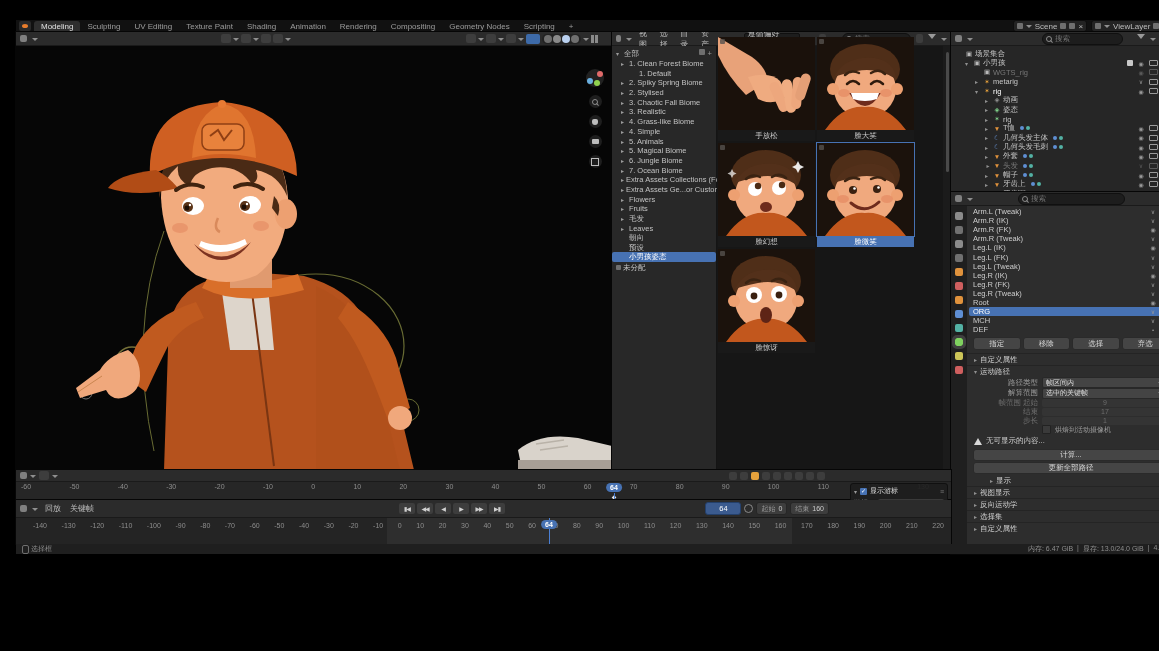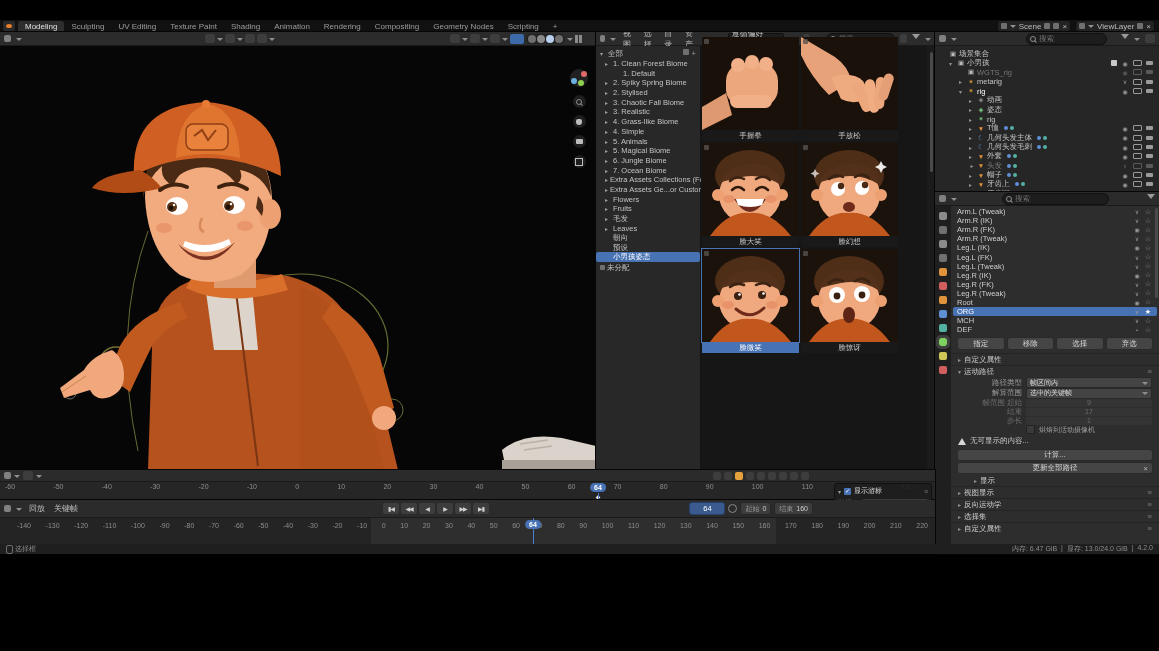--- a/index.html
+++ b/index.html
@@ -1,17 +1,17 @@
 <!DOCTYPE html>
 <html><head>
 <meta charset="utf-8">
 <style>
   html,body{margin:0;padding:0;background:#000;width:1159px;height:651px;overflow:hidden;
     font-family:"Liberation Sans","DejaVu Sans",sans-serif;-webkit-font-smoothing:antialiased;}
-  #app{position:absolute;left:0;top:20px;width:935px;height:514px;background:#8b5cf6;font-size:8px;color:#b8b8b8;}
+  #app{position:absolute;left:16px;top:20px;width:935px;height:514px;background:#8b5cf6;font-size:8px;color:#b8b8b8;}
   .ed{position:absolute;box-sizing:border-box;outline:1px solid #060606;overflow:hidden;}
   .hdr{height:14px;background:#2b2b2b;display:flex;align-items:center;padding:0 4px;gap:5px;box-sizing:border-box;border-bottom:1px solid #1a1a1a;}
   .menu{color:#bdbdbd;font-size:8px;padding:0 2px;cursor:default;}
   .caret{width:0;height:0;border:3px solid transparent;border-top-color:#8f8f8f;margin-top:4px;display:inline-block;}
   .icbox{width:10px;height:9px;background:#3d3d3d;border-radius:2px;display:inline-block;}
   .icdot{width:7px;height:7px;border-radius:2px;background:#808080;display:inline-block;}
   .grp{display:flex;align-items:center;gap:2px;}
   .field{background:#1d1d1d;border:1px solid #101010;border-radius:2px;height:10px;display:flex;align-items:center;padding:0 3px;gap:3px;color:#c7c7c7;}
   input.search{background:#1d1d1d;border:1px solid #101010;border-radius:6px;height:10px;width:52px;color:#ccc;font-size:7.5px;padding:0 3px 0 12px;outline:none;}
   .lens{width:4px;height:4px;border:1px solid #8b8b8b;border-radius:50%;position:relative;display:inline-block;}
@@ -421,33 +421,20 @@
       <div class="catrow" style="margin-top:1px;">
         <span class="mini" style="width:5px;height:5px;"></span>
         <span>未分配</span>
       </div>
     </div>
 
     <div id="grid">
       <div id="tiles">
 
 
-        <div class="tile">
-          <svg width="97" height="93" viewBox="0 0 97 93">
-            <rect width="97" height="93" fill="#19100a"></rect>
-            <path d="M0 70 L24 56 L30 78 L0 93 Z" fill="#de9971"></path>
-            <rect x="24" y="26" width="52" height="44" rx="18" fill="#eda77d"></rect>
-            <circle cx="36" cy="28" r="7" fill="#f2b089"></circle>
-              <circle cx="50" cy="25" r="7" fill="#f2b089"></circle>
-            <circle cx="64" cy="27" r="7" fill="#f2b089"></circle>
-            <rect x="28" y="58" width="42" height="13" rx="6.5" fill="#f2b089"></rect>
-          </svg>
-          <span class="badge"></span>
-          <div class="tlabel">手握拳</div>
-        </div>
 
         <div class="tile">
           <svg width="97" height="93" viewBox="0 0 97 93">
             <rect width="97" height="93" fill="#1a110b"></rect>
             <path d="M0 0 L34 20 Q48 30 50 44 L28 58 Q10 40 0 18 Z" fill="#e8a279"></path>
             <path d="M30 40 Q52 34 62 44 L70 58 Q56 70 40 62 Z" fill="#efab80"></path>
             <rect x="56" y="44" width="10" height="32" rx="5" fill="#eda77d" transform="rotate(-24 61 60)"></rect>
             <rect x="66" y="42" width="10" height="34" rx="5" fill="#f0ad82" transform="rotate(-10 71 59)"></rect>
             <rect x="74" y="40" width="10" height="32" rx="5" fill="#eda77d" transform="rotate(4 79 56)"></rect>
             <rect x="80" y="36" width="10" height="28" rx="5" fill="#e49f76" transform="rotate(18 85 50)"></rect>

